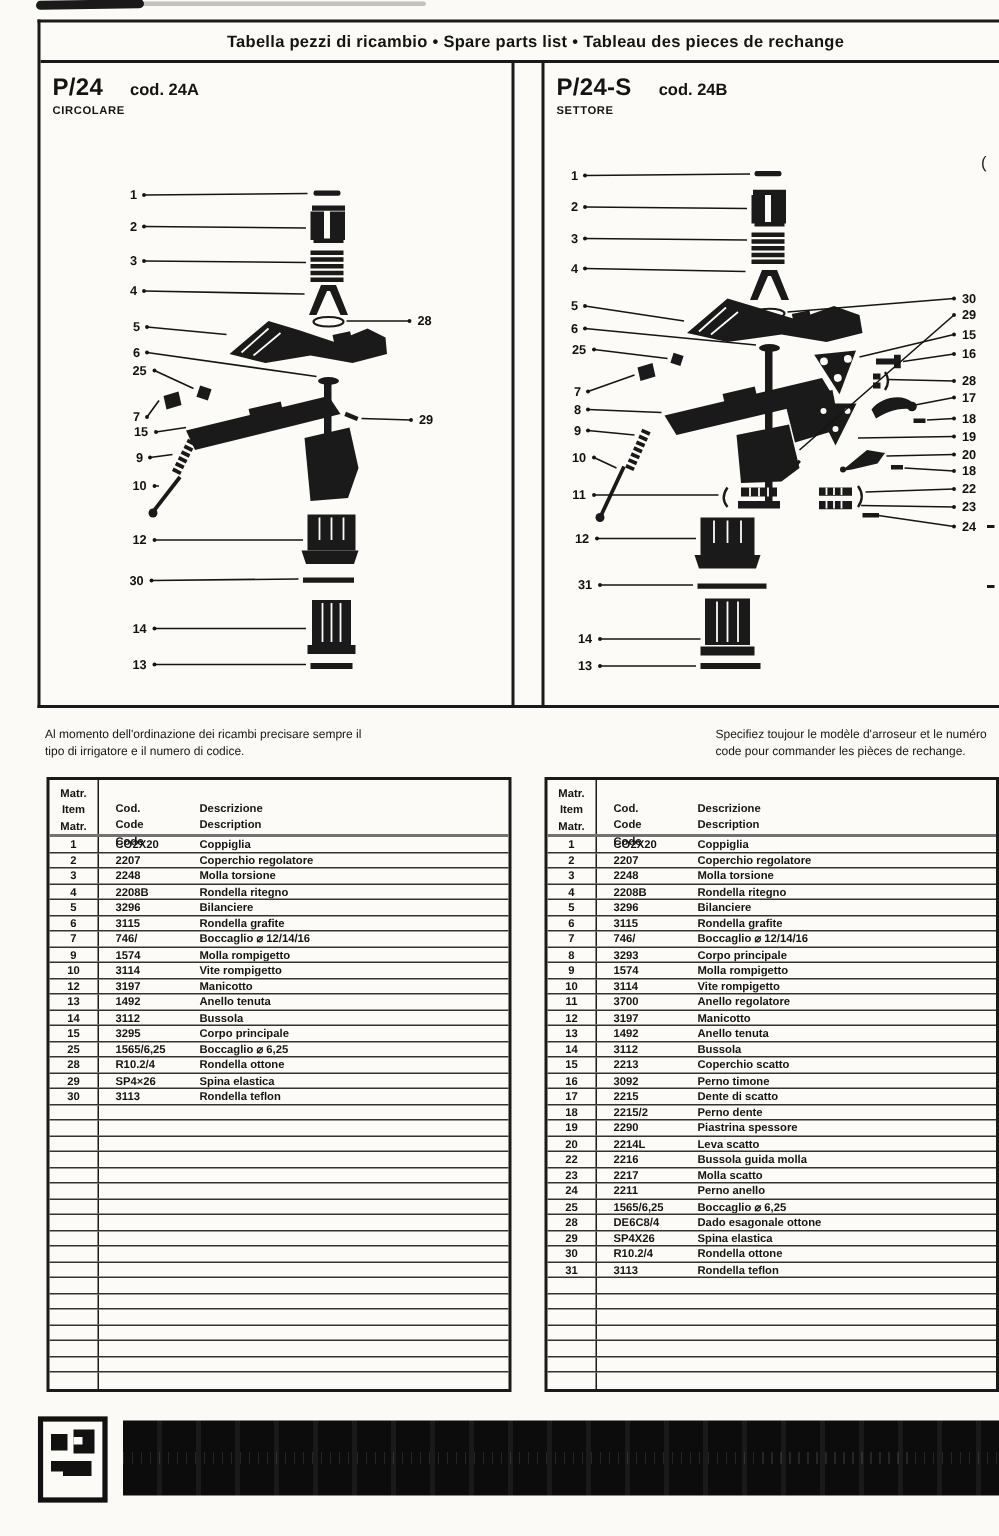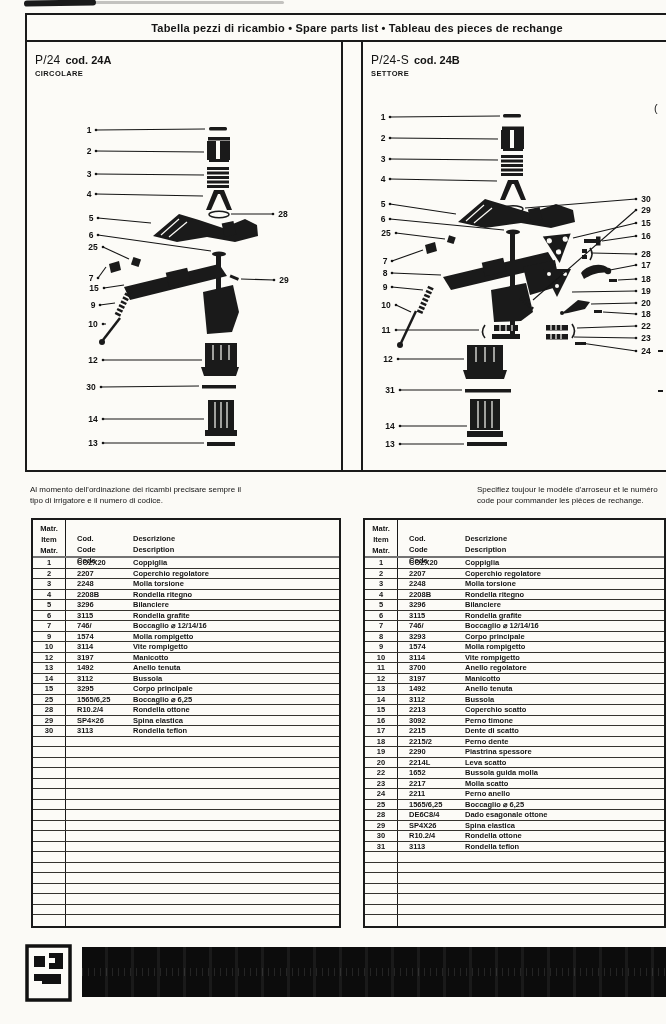--- a/index.html
+++ b/index.html
@@ -9,22 +9,22 @@
 
   
   .frame{position:absolute;left:25px;top:13px;width:662px;height:459px;border:2px solid #1a1a1a;border-right:none;background:#fcfbf7}
   .titlebar{height:27px;border-bottom:2px solid #1a1a1a;display:flex;align-items:center;justify-content:center;font-weight:700;font-size:11px;letter-spacing:.2px}
   .panels{display:flex;height:428px}
   .panel{position:relative}
   .panel-a{width:316px;border-right:2px solid #1a1a1a}
   .panel-gap{width:18px}
   .panel-b{flex:1;border-left:2px solid #1a1a1a}
   .panel-title{position:absolute;left:8px;top:8px;z-index:2}
-  .model{font-size:12px;font-weight:400;letter-spacing:.2px;display:inline-block}
-  .codelabel{font-size:11px;font-weight:700;margin-left:5px}
+  .model{font-size:16px;font-weight:700;letter-spacing:.2px;display:inline-block}
+  .codelabel{font-size:11px;font-weight:700;margin-left:18px}
   .subtitle{font-size:7.5px;font-weight:700;letter-spacing:.4px;margin-top:1px}
   svg.diagram{position:absolute;left:0;top:0}
 
   
   .pt{fill:#1a1a1a}
   .pt-o{fill:#fcfbf7;stroke:#1a1a1a;stroke-width:1.4}
   .wl{stroke:#fcfbf7;stroke-width:1.2}
   .coil{stroke:#1a1a1a;stroke-width:6;stroke-dasharray:2.5,1.8}
   .rod{stroke:#1a1a1a;stroke-width:2.5}
   .rod2{stroke:#1a1a1a;stroke-width:3;stroke-dasharray:3,2}
@@ -680,21 +680,21 @@
           <div class="c2">2290</div>
           <div class="c3">Piastrina spessore</div>
         </div>
         <div class="trow">
           <div class="c1">20</div>
           <div class="c2">2214L</div>
           <div class="c3">Leva scatto</div>
         </div>
         <div class="trow">
           <div class="c1">22</div>
-          <div class="c2">1652</div>
+          <div class="c2">2216</div>
           <div class="c3">Bussola guida molla</div>
         </div>
         <div class="trow">
           <div class="c1">23</div>
           <div class="c2">2217</div>
           <div class="c3">Molla scatto</div>
         </div>
         <div class="trow">
           <div class="c1">24</div>
           <div class="c2">2211</div>

